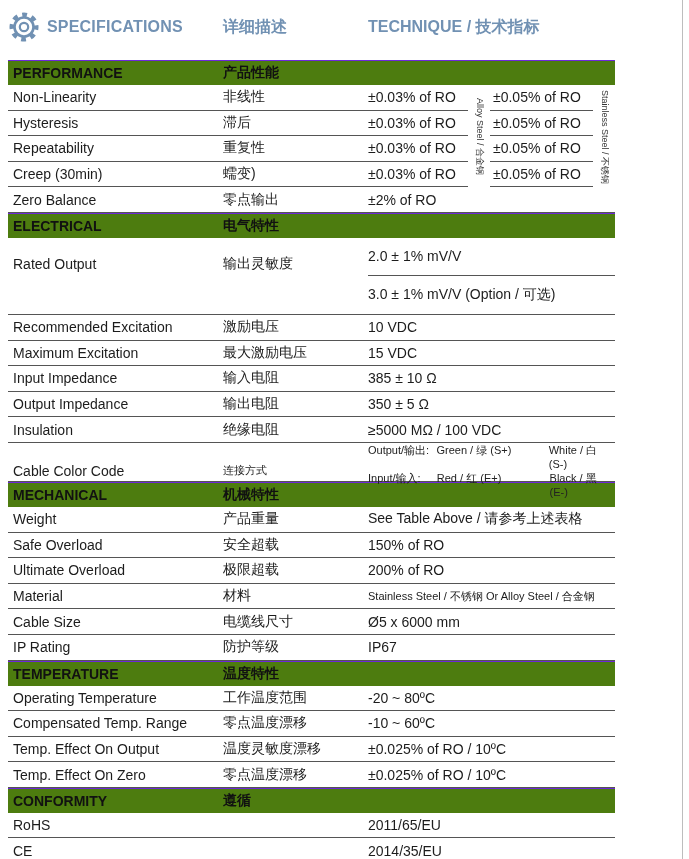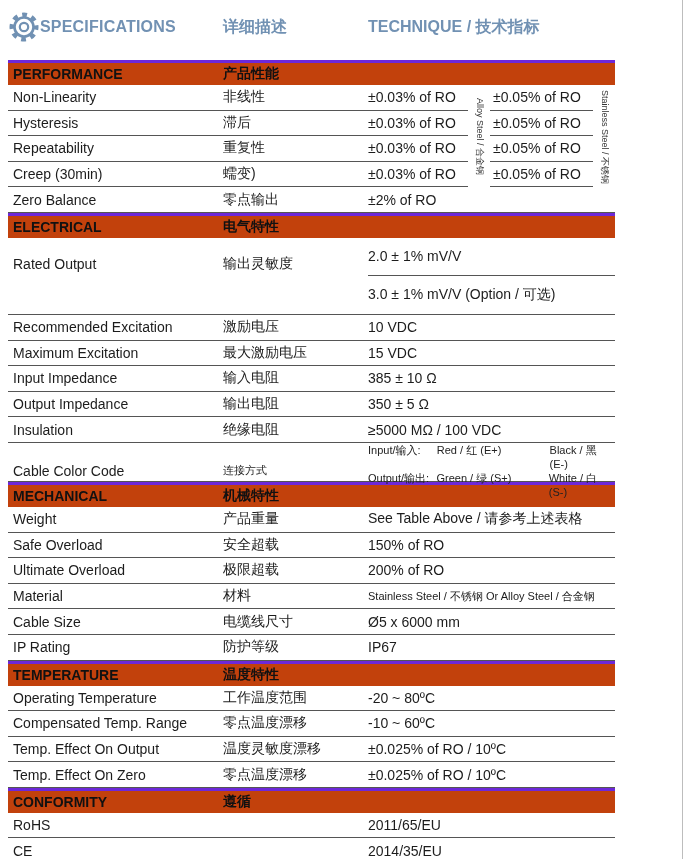--- a/index.html
+++ b/index.html
@@ -4,27 +4,27 @@
 <style>
   * { margin:0; padding:0; box-sizing:border-box; }
   html,body { width:689px; height:859px; background:#fff; overflow:hidden;
               font-family:"Liberation Sans", sans-serif; color:#1c1c1c; }
   .page-edge { position:absolute; left:682px; top:0; width:1px; height:859px; background:#bdbdbd; }
   .doc { position:absolute; left:8px; top:0; width:607px; padding-top:10px; }
 
   
   .hdr { display:grid; grid-template-columns:207px 153px 1fr; align-items:center;
          height:34px; margin-bottom:16px; }
-  .hdr-left { display:flex; align-items:center; }
+  .hdr-left { display:flex; align-items:center; gap:7px; }
   .hdr-title { font-size:16px; font-weight:bold; color:#7191b3; letter-spacing:.2px; }
   .hdr-zh { padding-left:8px; font-size:16px; font-weight:bold; color:#7191b3; }
   .hdr-tech { font-size:16px; font-weight:bold; color:#7191b3; }
 
   
-  .bar { height:25px; background:#c2410c; border-top:3px solid #6d28d9;
+  .bar { height:25px; background:#4d7c0f; border-top:1px solid #6d28d9;
          display:grid; grid-template-columns:207px 1fr; align-items:center; }
   .bar .en { padding-left:5px; font-size:14px; font-weight:bold; color:#111; }
   .bar .zh { padding-left:8px; font-size:14px; font-weight:bold; color:#111; }
 
   
   .row { display:grid; grid-template-columns:207px 153px 1fr; align-items:center;
          height:25.6px; border-bottom:1px solid #555; }
   .row .en { padding-left:5px; font-size:14px; }
   .row .zh { padding-left:8px; font-size:14px; }
   .row .val { font-size:14px; }
@@ -180,29 +180,29 @@
     <span class="en">Insulation</span>
     <span class="zh">绝缘电阻</span>
     <span class="val">≥5000 MΩ / 100 VDC</span>
   </div>
 
   <div class="cable">
     <span class="en">Cable Color Code</span>
     <span class="zh">连接方式</span>
     <div class="cable-lines">
       <div class="cable-line">
+        <span class="pfx">Output/输出:</span>
+        <span class="c1">Green / 绿 (S+)</span>
+        <span class="c2">White / 白 (S-)</span>
+      </div>
+      <div class="cable-line">
         <span class="pfx">Input/输入:</span>
         <span class="c1">Red / 红 (E+)</span>
         <span class="c2">Black / 黑 (E-)</span>
       </div>
-      <div class="cable-line">
-        <span class="pfx">Output/输出:</span>
-        <span class="c1">Green / 绿 (S+)</span>
-        <span class="c2">White / 白 (S-)</span>
-      </div>
     </div>
   </div>
 
   <div class="bar">
     <span class="en">MECHANICAL</span>
     <span class="zh">机械特性</span>
   </div>
 
   <div class="row">
     <span class="en">Weight</span>

